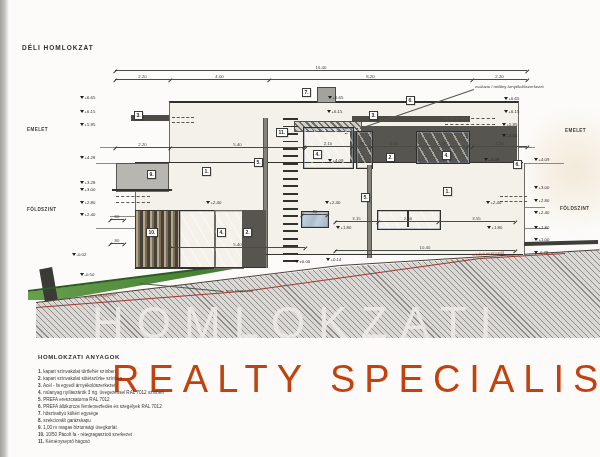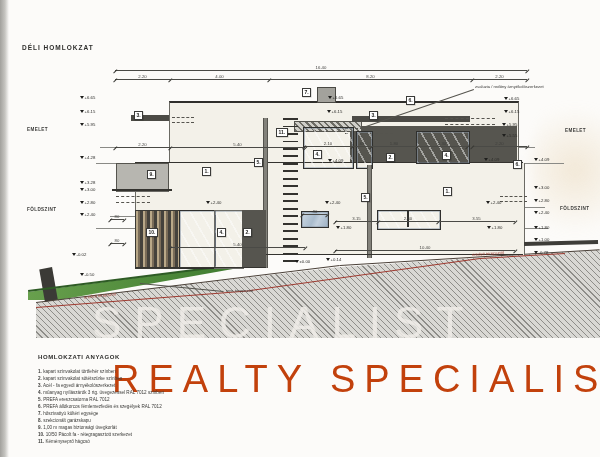--- a/index.html
+++ b/index.html
@@ -288,21 +288,21 @@
       <i class="r"></i>
       <b>.90</b>
     </span>
 
   <div class="abs title" style="left:22px;top:44px;z-index:4;">DÉLI HOMLOKZAT</div>
   <div class="abs floor" style="left:27px;top:127px;z-index:4;">EMELET</div>
   <div class="abs floor" style="left:27px;top:207px;z-index:4;">FÖLDSZINT</div>
   <div class="abs floor" style="left:565px;top:128px;z-index:4;">EMELET</div>
   <div class="abs floor" style="left:560px;top:206px;z-index:4;">FÖLDSZINT</div>
 
-  <div class="wm wm1" style="left:92px;top:298px;">SPECIALIST</div>
+  <div class="wm wm1" style="left:92px;top:298px;">HOMLOKZATI</div>
   <div class="wm wm2" style="left:112px;top:358px;">REALTY SPECIALIST</div>
 
   <div class="legend" style="left:38px;top:354px;">
     <h3>HOMLOKZATI ANYAGOK</h3>
     <div style="height:8px;"></div>
     <div class="li"><b>1.</b> <span>kapart színvakolat törtfehér színben</span></div>
     <div class="li"><b>2.</b> <span>kapart színvakolat sötétszürke színben</span></div>
     <div class="li"><b>3.</b> <span>Acél - fa egyedi árnyékolószerkezet</span></div>
     <div class="li"><b>4.</b> <span>műanyag nyílászárók 3 rtg. üvegezéssel RAL 7012 színben</span></div>
     <div class="li"><b>5.</b> <span>PREFA ereszcsatorna RAL 7012</span></div>

